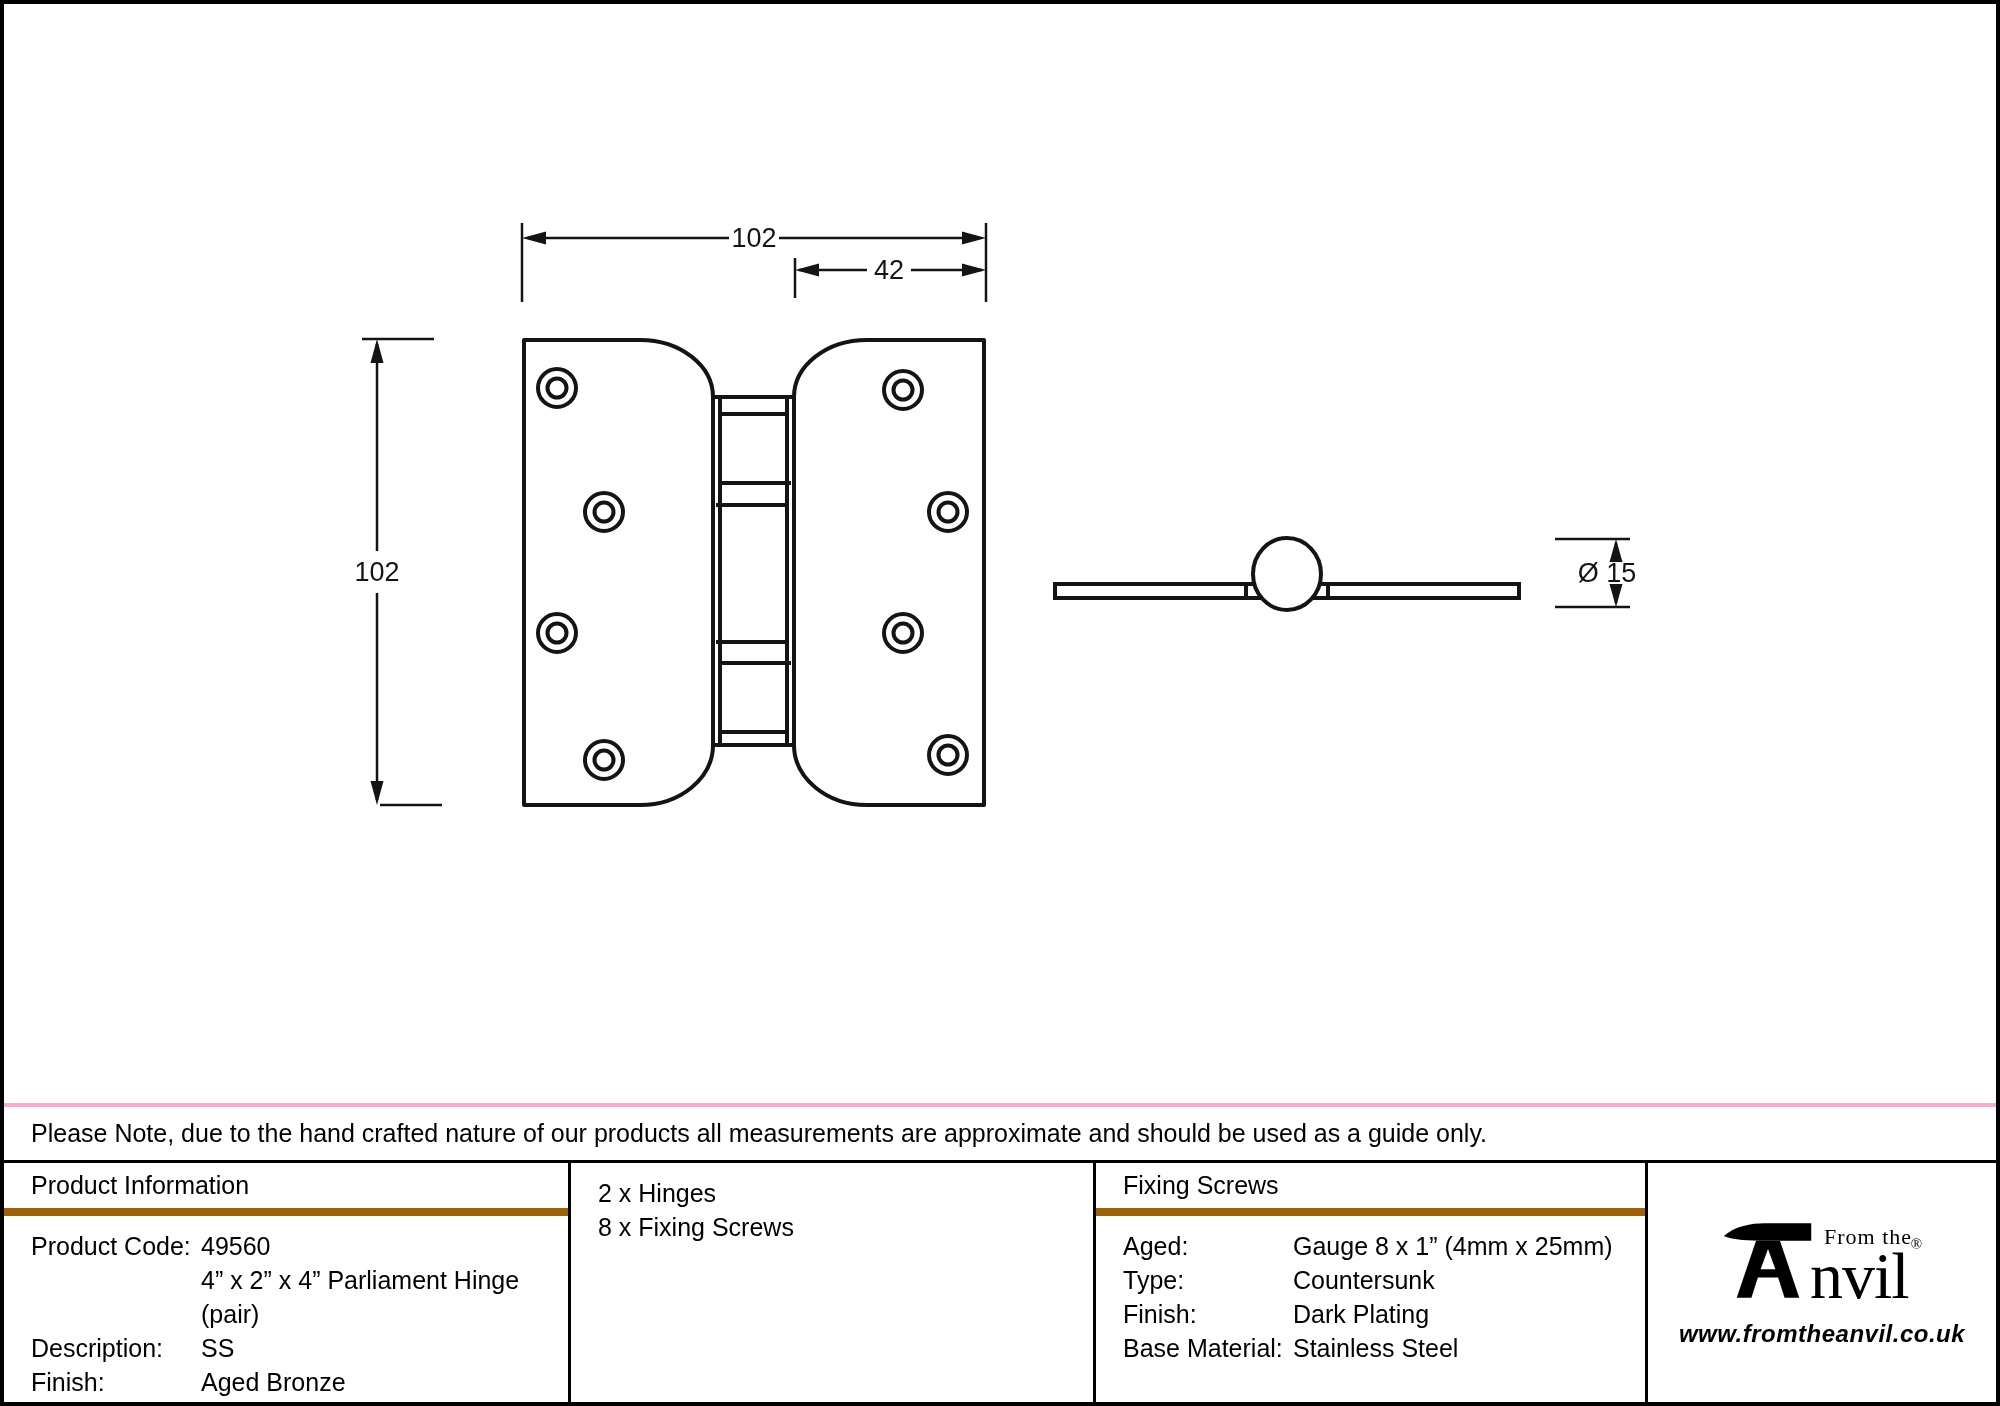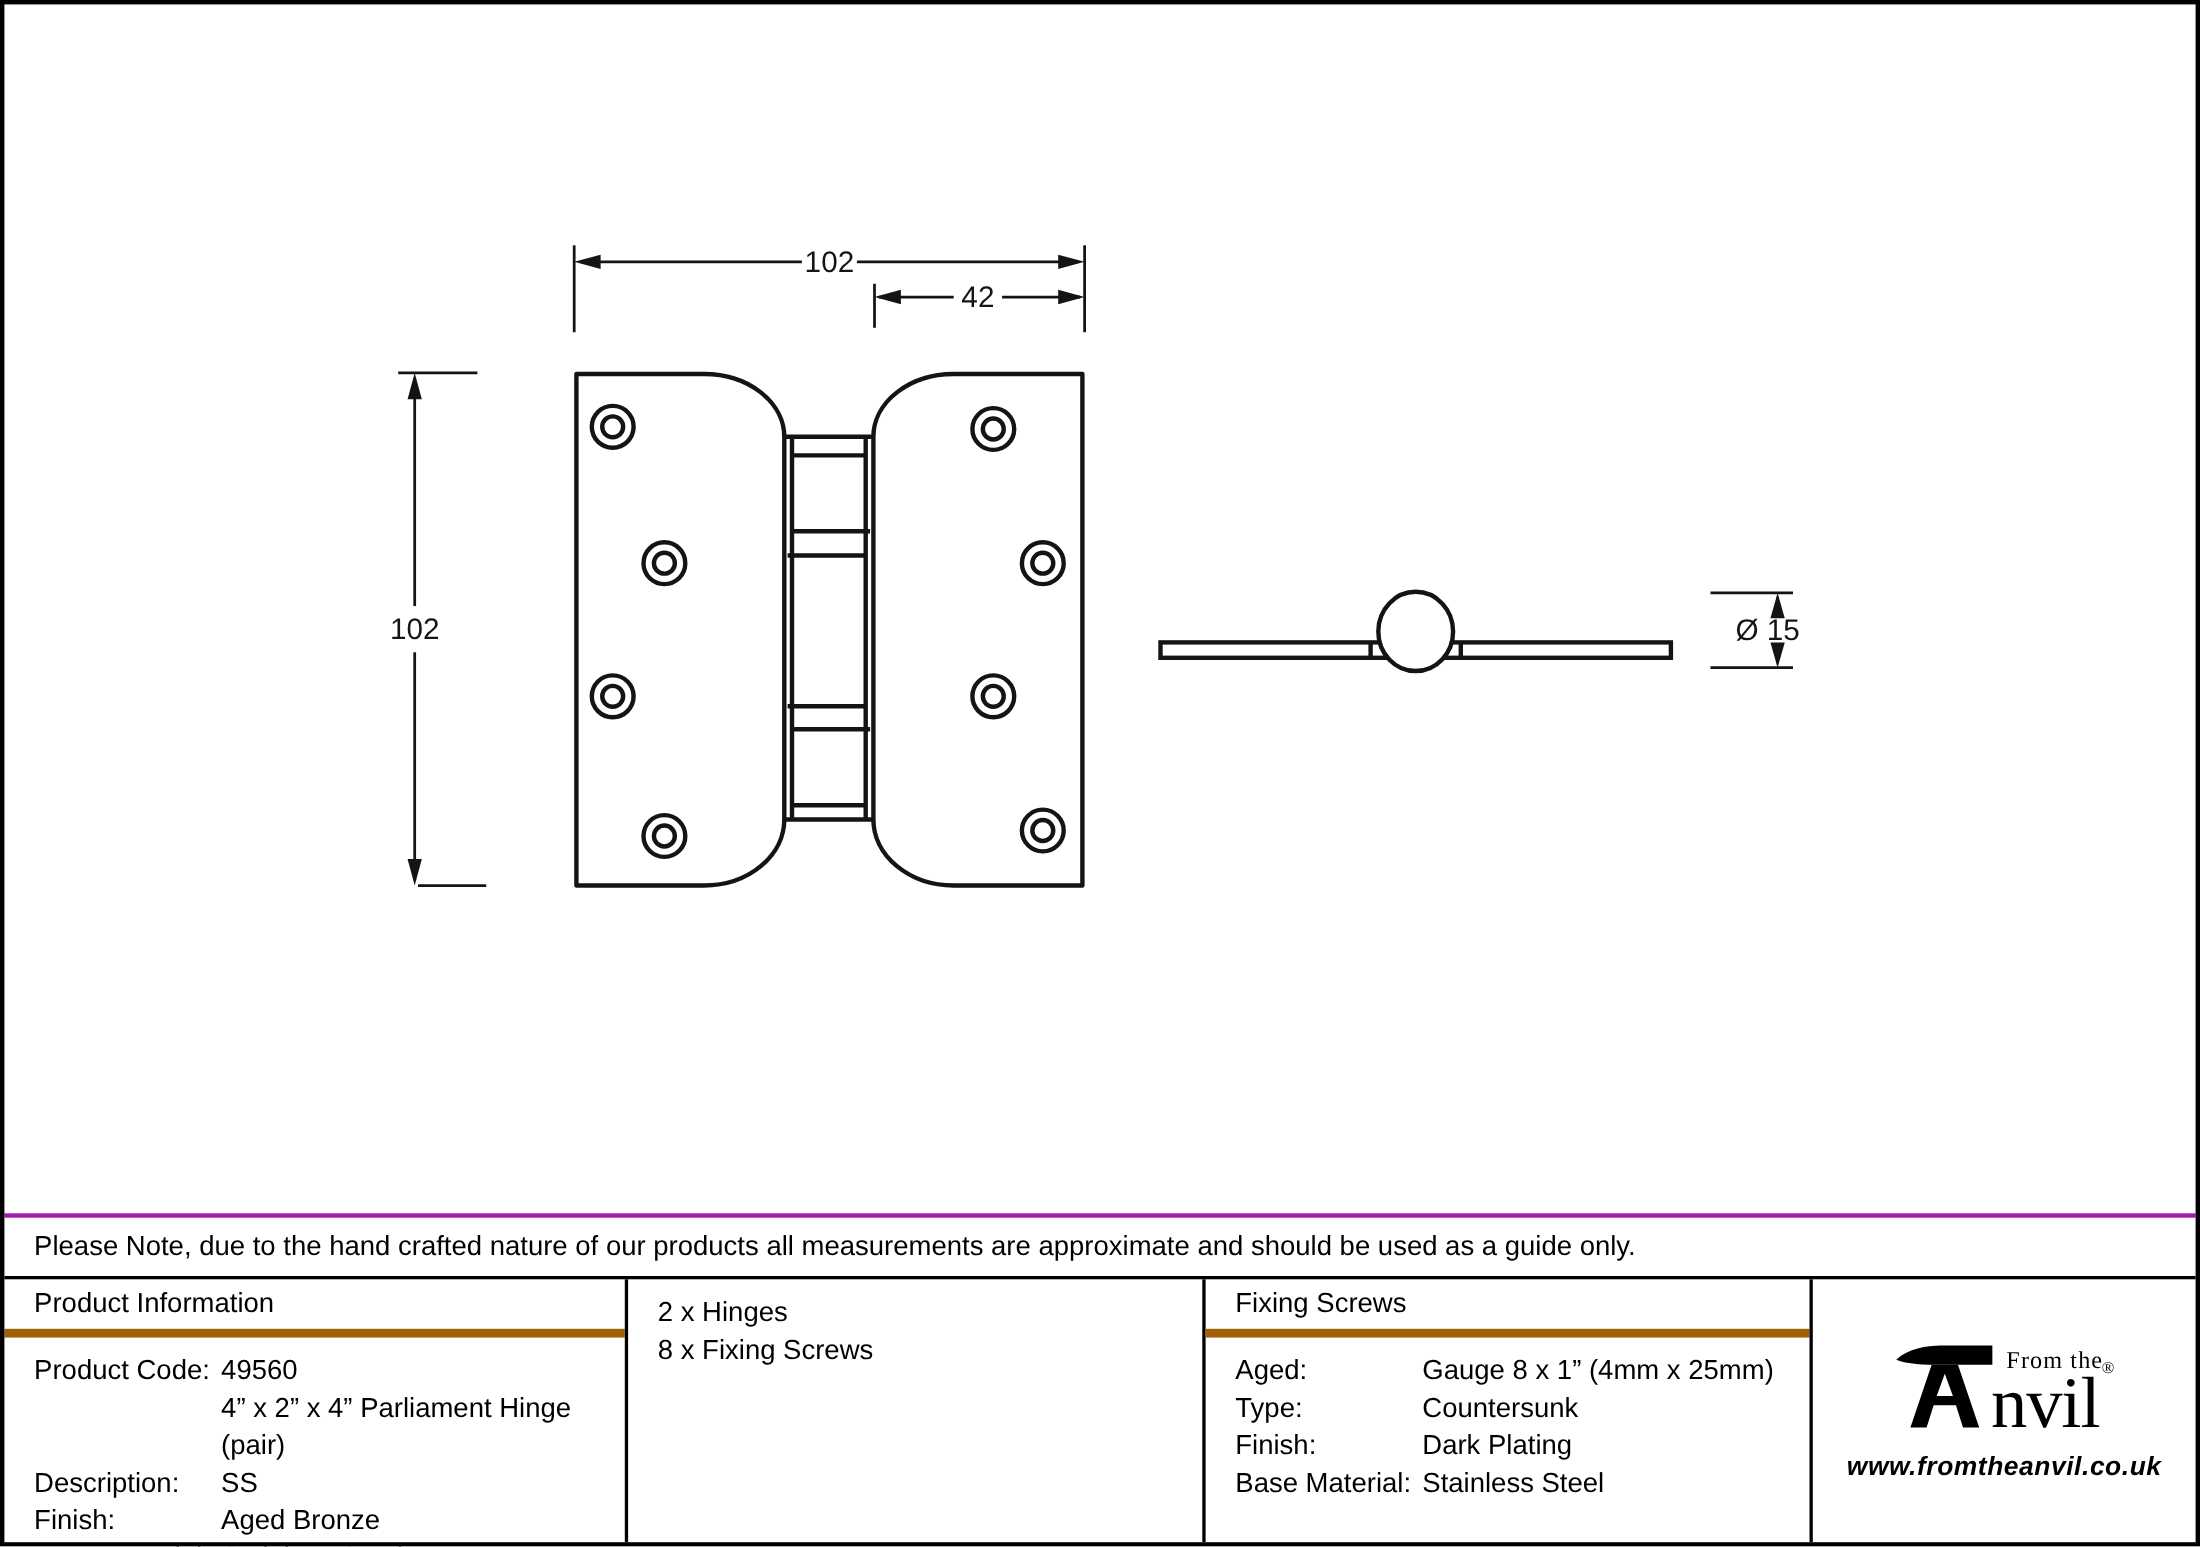--- a/index.html
+++ b/index.html
@@ -3,21 +3,21 @@
 <meta charset="utf-8">
 <style>
   html,body { margin:0; padding:0; background:#fff; }
   body { width:2000px; height:1406px; position:relative; font-family:"Liberation Sans", sans-serif; color:#000; overflow:hidden; }
   .page-border { position:absolute; inset:0; border:4px solid #000; box-sizing:border-box; pointer-events:none; }
 
   svg.drawing { position:absolute; left:0; top:0; }
   svg.drawing text { font-family:"Liberation Sans", sans-serif; font-size:27px; fill:#141414; }
 
   .note-row { position:absolute; left:4px; right:4px; top:1103px; height:60px; box-sizing:border-box;
-              border-top:4px solid #a21caf; border-bottom:3px solid #000;
+              border-top:4px solid #f9a8d4; border-bottom:3px solid #000;
               display:flex; align-items:center; padding-left:27px; font-size:25px; }
 
   .info-table { position:absolute; left:4px; right:4px; top:1163px; bottom:4px; display:flex; }
   .col { box-sizing:border-box; }
   .col + .col { border-left:3px solid #000; }
   .col-pi { width:564px; }
   .col-pc { width:525px; }
   .col-fs { width:552px; }
   .col-logo { flex:1; }
   .col-header { height:45px; border-bottom:8px solid #a16207; display:flex; align-items:center;

